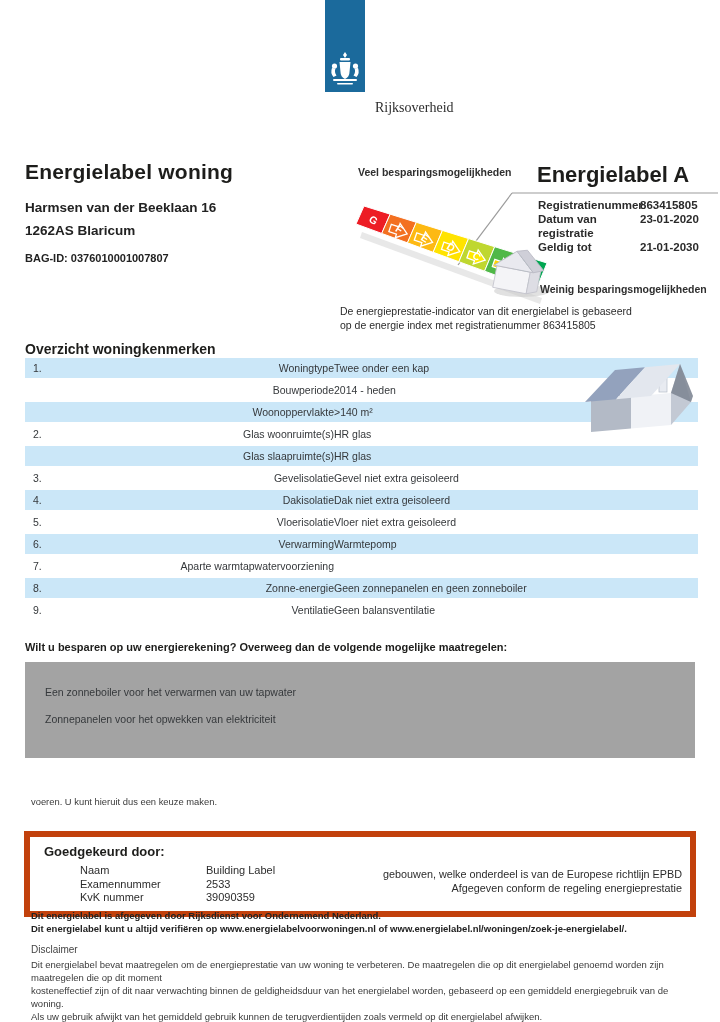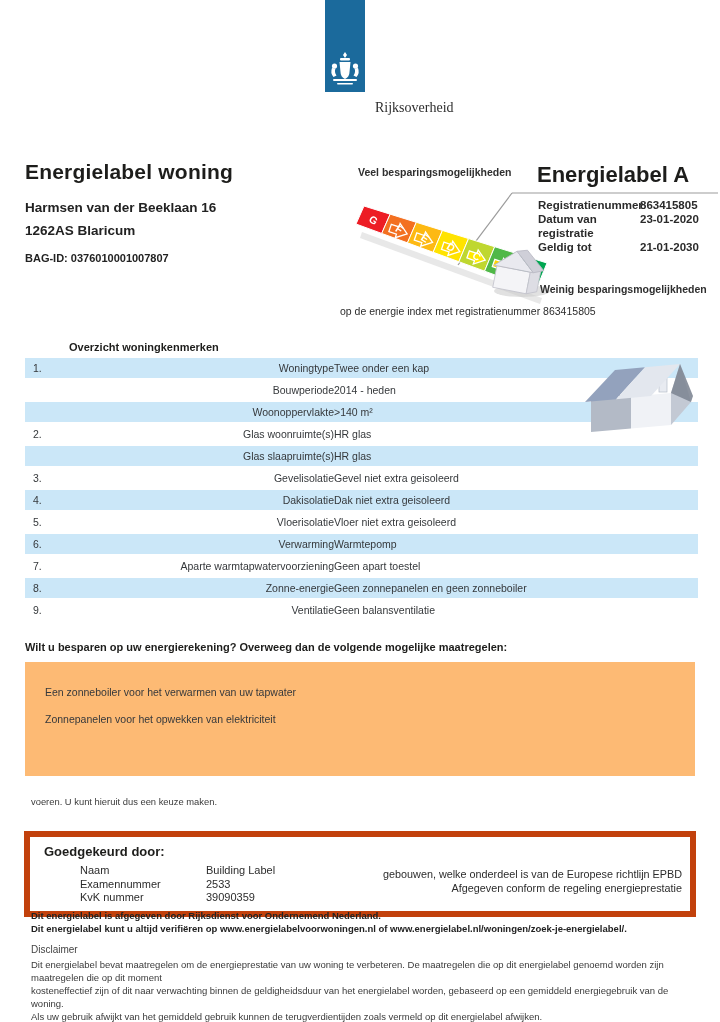--- a/index.html
+++ b/index.html
@@ -21,31 +21,31 @@
   .scale-high{left:358px;top:166px;font-size:10.5px;font-weight:bold;color:#2f2f2f;}
   .scale-low{left:540px;top:283px;font-size:10.5px;font-weight:bold;color:#2f2f2f;}
   .grade-heading{left:537px;top:162px;font-size:22px;font-weight:bold;color:#1d1d1b;}
   .label-fields{left:538px;top:198px;font-size:11.5px;line-height:14px;color:#2a2a2a;}
   .label-field{display:flex;}
   .label-field .fl{width:102px;font-weight:bold;}
   .label-field .fv{font-weight:bold;}
   .label-note{left:340px;top:305px;font-size:10.5px;line-height:13.5px;color:#2c2c2c;}
 
   
-  .overview-heading{left:25px;top:341px;font-size:11px;font-weight:bold;color:#1d1d1b;margin-left:44px;}
+  .overview-heading{left:25px;top:341px;font-size:14px;font-weight:bold;color:#1d1d1b;}
   .overview-rows{left:25px;top:358px;width:673px;}
   .row{display:flex;align-items:center;height:20px;margin-bottom:2px;font-size:10.5px;color:#35383b;}
   .row.shaded{background:#cbe7f8;}
   .row .num{width:32px;padding-left:8px;box-sizing:border-box;}
   .row .label{width:277px;text-align:right;}
   .row .value{flex:1;}
 
   
   .measures-heading{left:25px;top:641px;font-size:11px;font-weight:bold;color:#1d1d1b;}
-  .measures-box{left:25px;top:662px;width:670px;height:114px;background:#fdba74;box-sizing:border-box;
+  .measures-box{left:25px;top:662px;width:670px;height:96px;background:#a3a3a3;box-sizing:border-box;
                 padding:24px 0 0 20px;}
   .measure-item{font-size:10.5px;color:#35383b;margin-bottom:15px;}
   .measures-note{left:31px;top:795px;width:660px;font-size:9.4px;line-height:13px;color:#3a3a3a;}
 
   
   .approval-box{left:24px;top:831px;width:672px;height:86px;border:6px solid #c2410c;box-sizing:border-box;}
   .approval-heading{left:14px;top:7px;font-size:13px;font-weight:bold;color:#1d1d1b;}
   .approval-fields{left:14px;top:27px;font-size:11px;line-height:13.5px;color:#2c2c2c;}
   .approval-field{display:flex;padding-left:36px;}
   .approval-field .fl{width:126px;}
@@ -142,20 +142,21 @@
         <polygon points="34,16 44,12 44,34 34,38" fill="#dddde4" stroke="#c2c2cc" stroke-width="0.8"></polygon>
         <polygon points="-3,16 17,-2 37,16" fill="#e9e9ef" stroke="#b9b9c4" stroke-width="0.8"></polygon>
         <polygon points="37,16 47,12 27,-5 17,-2" fill="#cfcfd8" stroke="#b9b9c4" stroke-width="0.8"></polygon>
       </g>
     </g>
   </svg>
 
   <div class="abs scale-low">Weinig besparingsmogelijkheden</div>
 
   <div class="abs label-note">
+    <div>De energieprestatie-indicator van dit energielabel is gebaseerd</div>
     <div>op de energie index met registratienummer 863415805</div>
   </div>
 
   <div class="abs overview-heading">Overzicht woningkenmerken</div>
   <div class="abs overview-rows" id="overview-rows">
       <div class="row shaded">
         <span class="num">1.</span>
         <span class="label">Woningtype</span>
         <span class="value">Twee onder een kap</span>
       </div>
@@ -195,21 +196,20 @@
         <span class="value">Vloer niet extra geisoleerd</span>
       </div>
       <div class="row shaded">
         <span class="num">6.</span>
         <span class="label">Verwarming</span>
         <span class="value">Warmtepomp</span>
       </div>
       <div class="row">
         <span class="num">7.</span>
         <span class="label">Aparte warmtapwatervoorziening</span>
-        <span class="value">Geen apart toestel</span>
       </div>
       <div class="row shaded">
         <span class="num">8.</span>
         <span class="label">Zonne-energie</span>
         <span class="value">Geen zonnepanelen en geen zonneboiler</span>
       </div>
       <div class="row">
         <span class="num">9.</span>
         <span class="label">Ventilatie</span>
         <span class="value">Geen balansventilatie</span>

